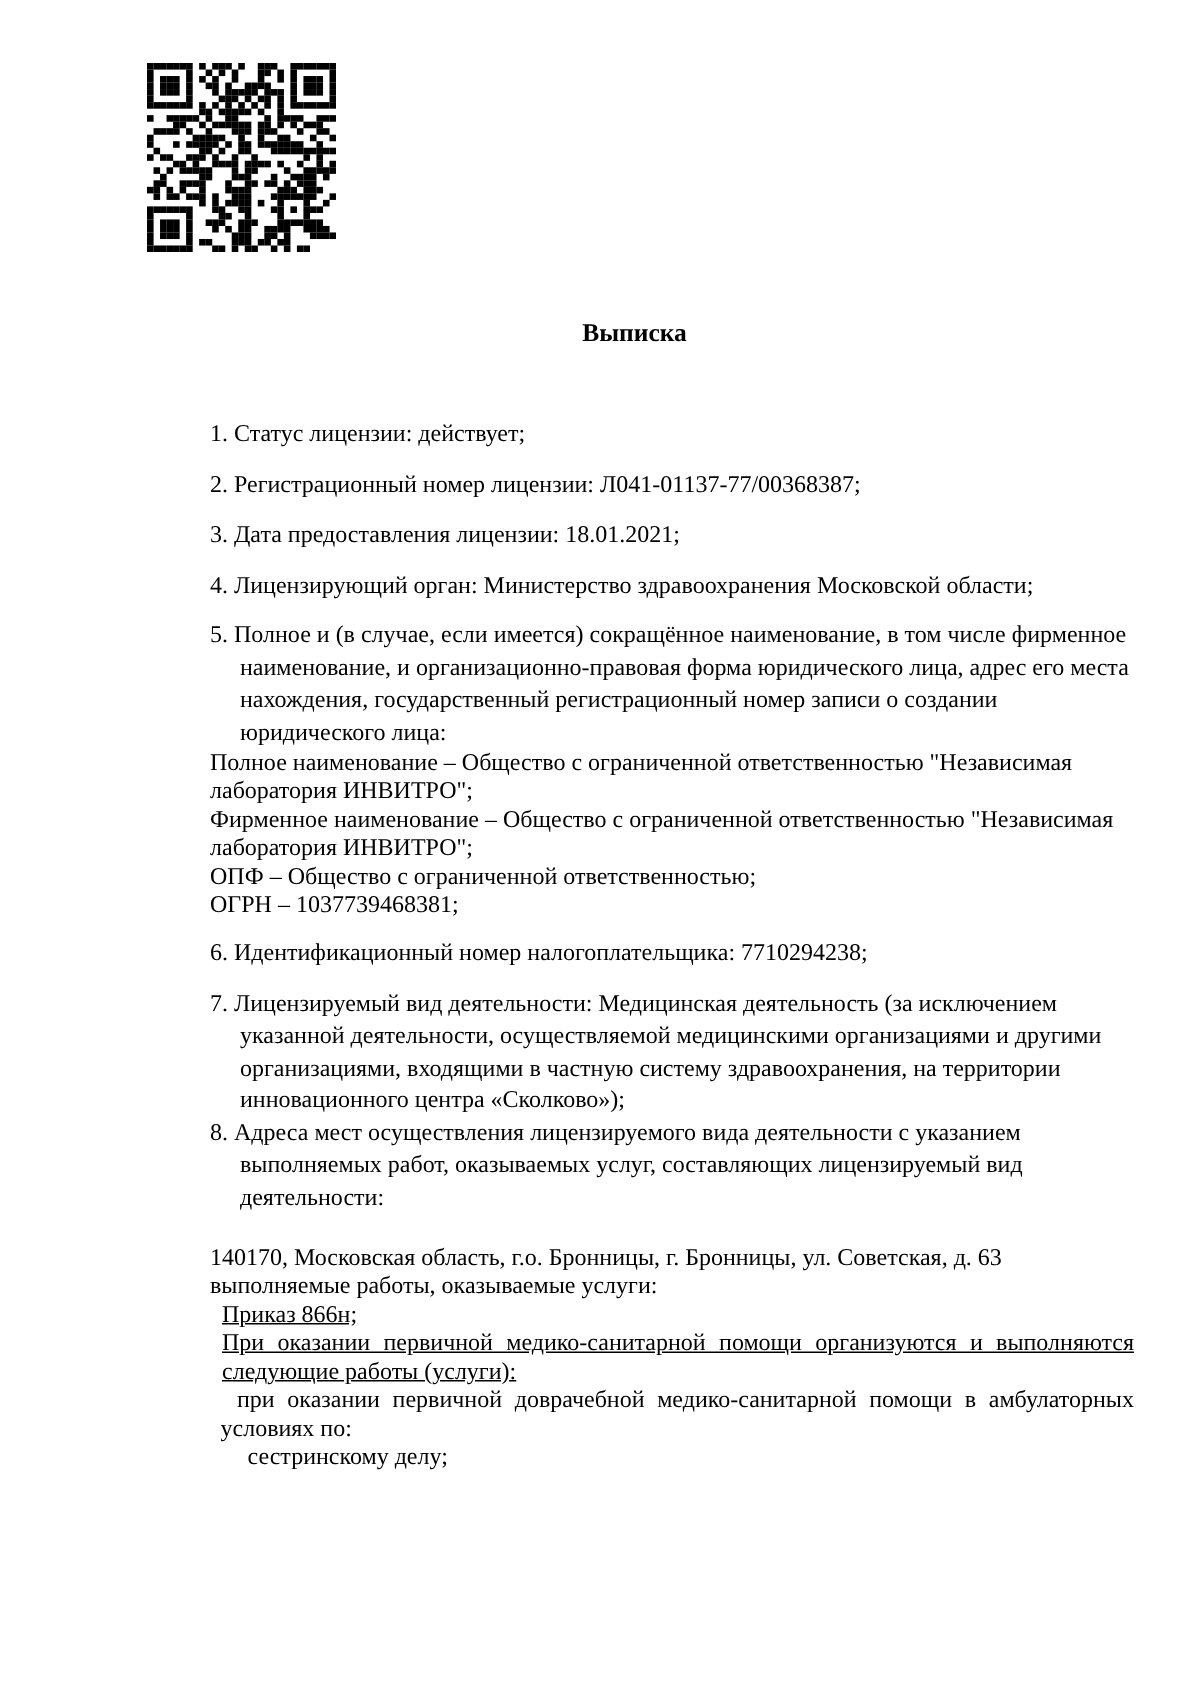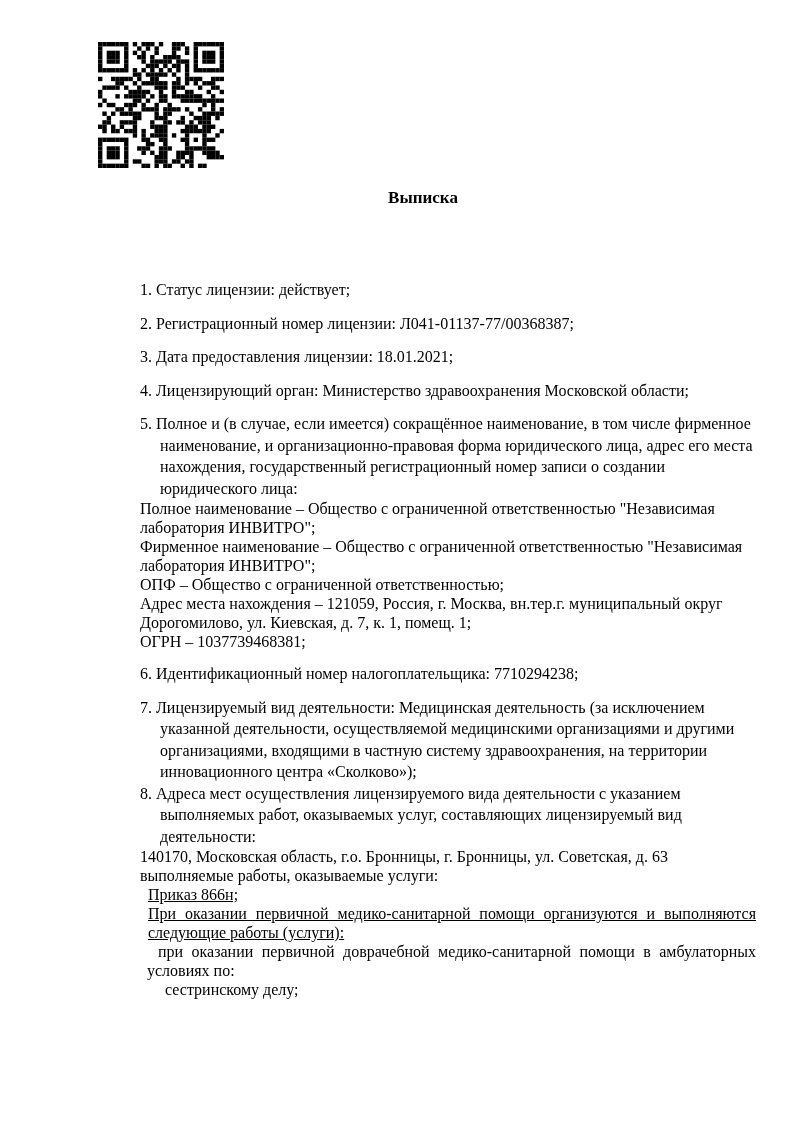--- a/index.html
+++ b/index.html
@@ -19,21 +19,21 @@
   .qr {
     position: absolute;
     left: 98px;
     top: 42px;
     width: 126px;
     height: 126px;
   }
   .doc-header {
     position: absolute;
     left: 140px;
-    top: 188px;
+    top: 212px;
     width: 566px;
     text-align: center;
     font-weight: bold;
     font-size: 17px;
     line-height: 20px;
   }
   .doc-subtitle {
     margin-top: 17px;
   }
   .doc-body {
@@ -46,21 +46,21 @@
   p { margin: 0; }
   .num {
     padding-left: 20px;
     text-indent: -20px;
     line-height: 21.5px;
   }
   .plain {
     line-height: 19px;
   }
   .mb12 { margin-bottom: 12px; }
-  .mb4  { margin-bottom: 0; }
+  .mb4  { margin-bottom: 20px; }
   .just { text-align: justify; }
   .ind8  { padding-left: 8px; text-decoration: underline; }
   .ind25 { padding-left: 25px; }
   .hang-ind {
     padding-left: 7px;
     text-indent: 11px;
   }
 </style>
 </head>
 <body>
@@ -508,21 +508,20 @@
   <p class="num mb12">1. Статус лицензии: действует;</p>
   <p class="num mb12">2. Регистрационный номер лицензии: Л041-01137-77/00368387;</p>
   <p class="num mb12">3. Дата предоставления лицензии: 18.01.2021;</p>
   <p class="num mb12">4. Лицензирующий орган: Министерство здравоохранения Московской области;</p>
   <p class="num">5. Полное и (в случае, если имеется) сокращённое наименование, в том числе фирменное наименование, и организационно-правовая форма юридического лица, адрес его места нахождения, государственный регистрационный номер записи о создании юридического лица:</p>
 
   <div>
     <p class="plain">Полное наименование – Общество с ограниченной ответственностью "Независимая лаборатория ИНВИТРО";</p>
     <p class="plain">Фирменное наименование – Общество с ограниченной ответственностью "Независимая лаборатория ИНВИТРО";</p>
     <p class="plain">ОПФ – Общество с ограниченной ответственностью;</p>
-    <p class="plain">Адрес места нахождения – 121059, Россия, г. Москва, вн.тер.г. муниципальный округ Дорогомилово, ул. Киевская, д. 7, к. 1, помещ. 1;</p>
     <p class="plain mb12">ОГРН – 1037739468381;</p>
   </div>
 
   <p class="num mb12">6. Идентификационный номер налогоплательщика: 7710294238;</p>
   <p class="num">7. Лицензируемый вид деятельности: Медицинская деятельность (за исключением указанной деятельности, осуществляемой медицинскими организациями и другими организациями, входящими в частную систему здравоохранения, на территории инновационного центра «Сколково»);</p>
   <p class="num mb4">8. Адреса мест осуществления лицензируемого вида деятельности с указанием выполняемых работ, оказываемых услуг, составляющих лицензируемый вид деятельности:</p>
 
   <div>
     <p class="plain">140170, Московская область, г.о. Бронницы, г. Бронницы, ул. Советская, д. 63</p>
     <p class="plain">выполняемые работы, оказываемые услуги:</p>

